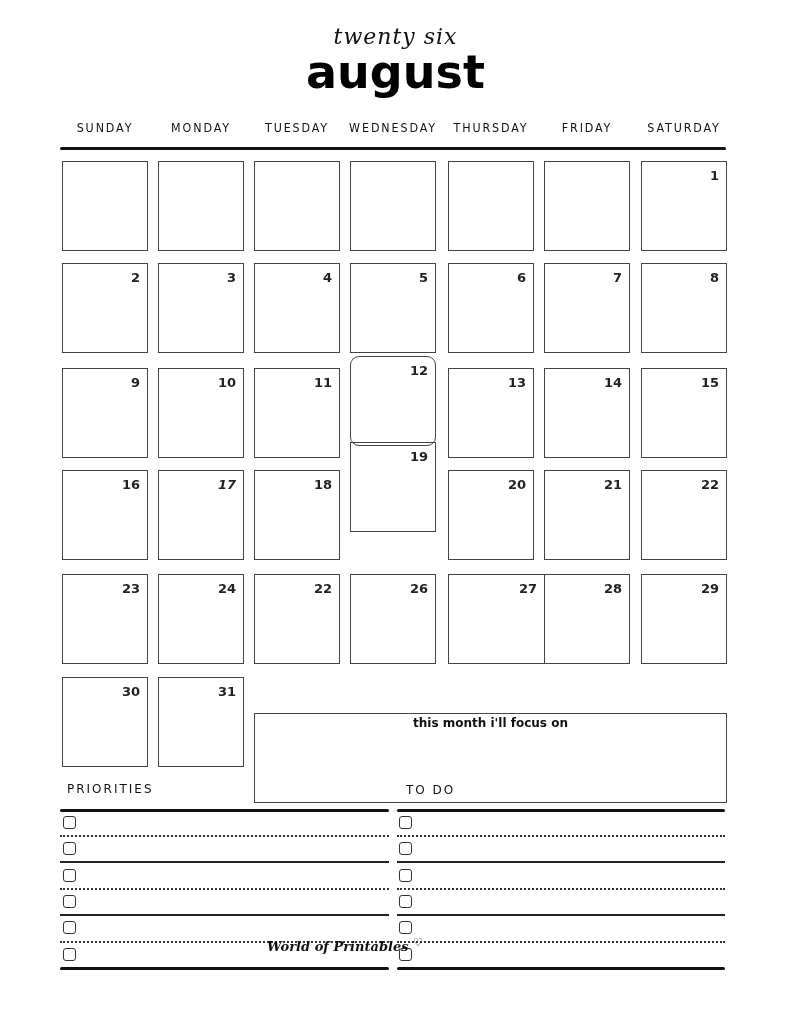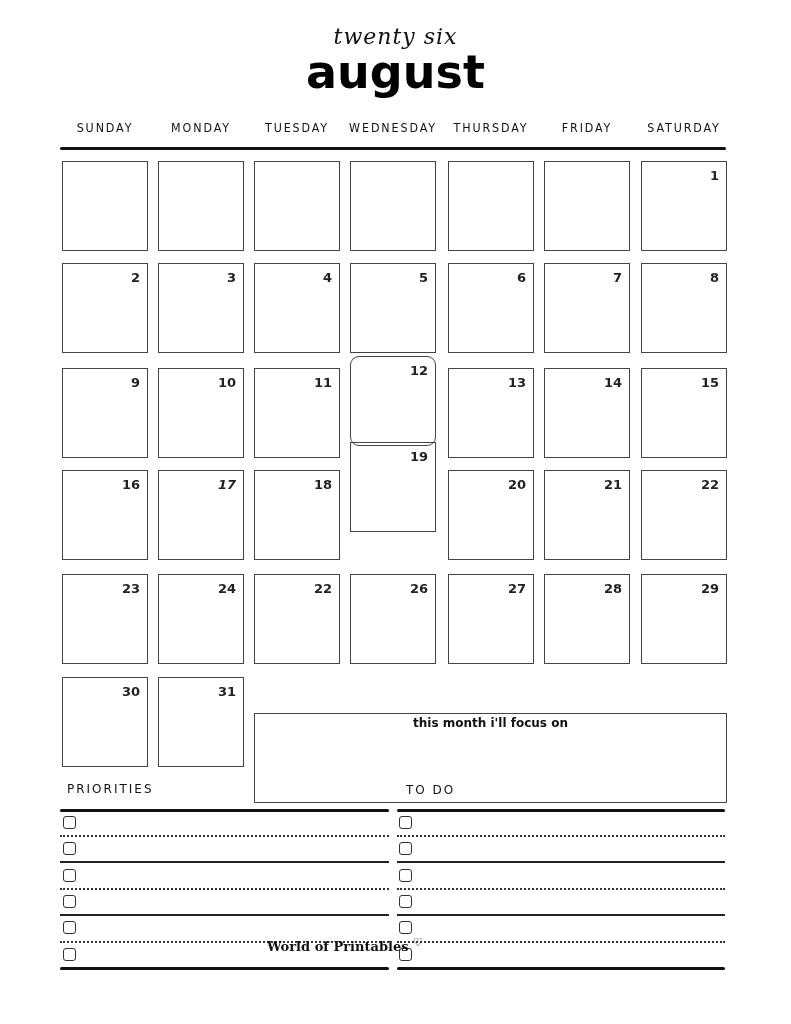--- a/index.html
+++ b/index.html
@@ -11,21 +11,21 @@
   .header-line { left: 60px; top: 147px; width: 666px; height: 3px; background: #111; border-radius: 2px; }
   .cell { width: 84px; height: 88px; border: 1.5px solid #444; box-sizing: content-box; }
   .cell .num { position: absolute; right: 7px; top: 6px; font-size: 13px; font-weight: bold; color: #222; font-family: "DejaVu Sans", sans-serif; }
   .focus-box { border: 1.5px solid #444; margin-top: 36px; }
   .focus-label { position: absolute; left: 0; right: 0; top: 2px; text-align: center; font-size: 12px; font-weight: bold; color: #111; }
   .sec-label { font-size: 12px; letter-spacing: 2px; color: #111; font-family: "DejaVu Sans", sans-serif; }
   .line-solid { height: 1.5px; background: #222; }
   .line-thick { height: 2.5px; background: #111; border-radius: 2px; }
   .line-dotted { height: 0; border-top: 2px dotted #333; }
   .checkbox { width: 11px; height: 11px; border: 1.6px solid #333; border-radius: 3px; background: #fff; }
-  .footer { top: 936px; left: 0; width: 690px; text-align: center; font-family: "DejaVu Serif", serif; font-weight: bold; font-size: 13px; color: #111; }
+  .footer { top: 936px; left: 0; width: 690px; text-align: center; font-family: "DejaVu Serif", serif; font-style: italic; font-weight: bold; font-size: 13px; color: #111; }
   .heart { font-size: 11px; vertical-align: super; font-weight: normal; }
 </style>
 </head>
 <body>
 
 <div class="abs title-small">twenty six</div>
 <div class="abs title-big">august</div>
 
 <div id="weekday-row">
     <div class="abs dayname" style="left: 57px;">SUNDAY</div>
@@ -128,21 +128,21 @@
     </div>
     <div class="abs cell" style="left: 158px; top: 574px;">
       <span class="num">24</span>
     </div>
     <div class="abs cell" style="left: 254px; top: 574px;">
       <span class="num">22</span>
     </div>
     <div class="abs cell" style="left: 350px; top: 574px;">
       <span class="num">26</span>
     </div>
-    <div class="abs cell" style="left: 448px; top: 574px;">
+    <div class="abs cell" style="left: 448px; top: 574px; padding-left: 11px;">
       <span class="num">27</span>
     </div>
     <div class="abs cell" style="left: 544px; top: 574px;">
       <span class="num">28</span>
     </div>
     <div class="abs cell" style="left: 641px; top: 574px; text-align: center;">
       <span class="num">29</span>
     </div>
     <div class="abs cell" style="left: 62px; top: 677px;">
       <span class="num">30</span>

